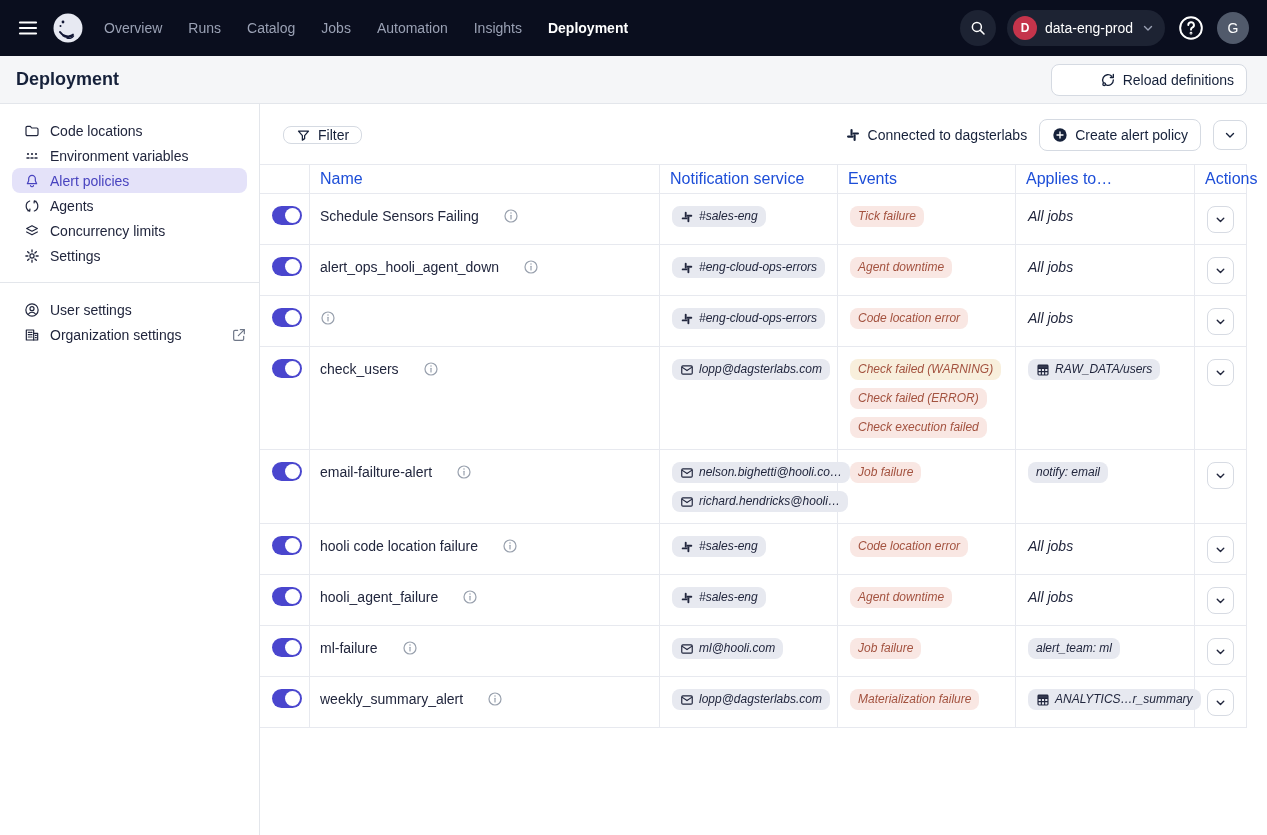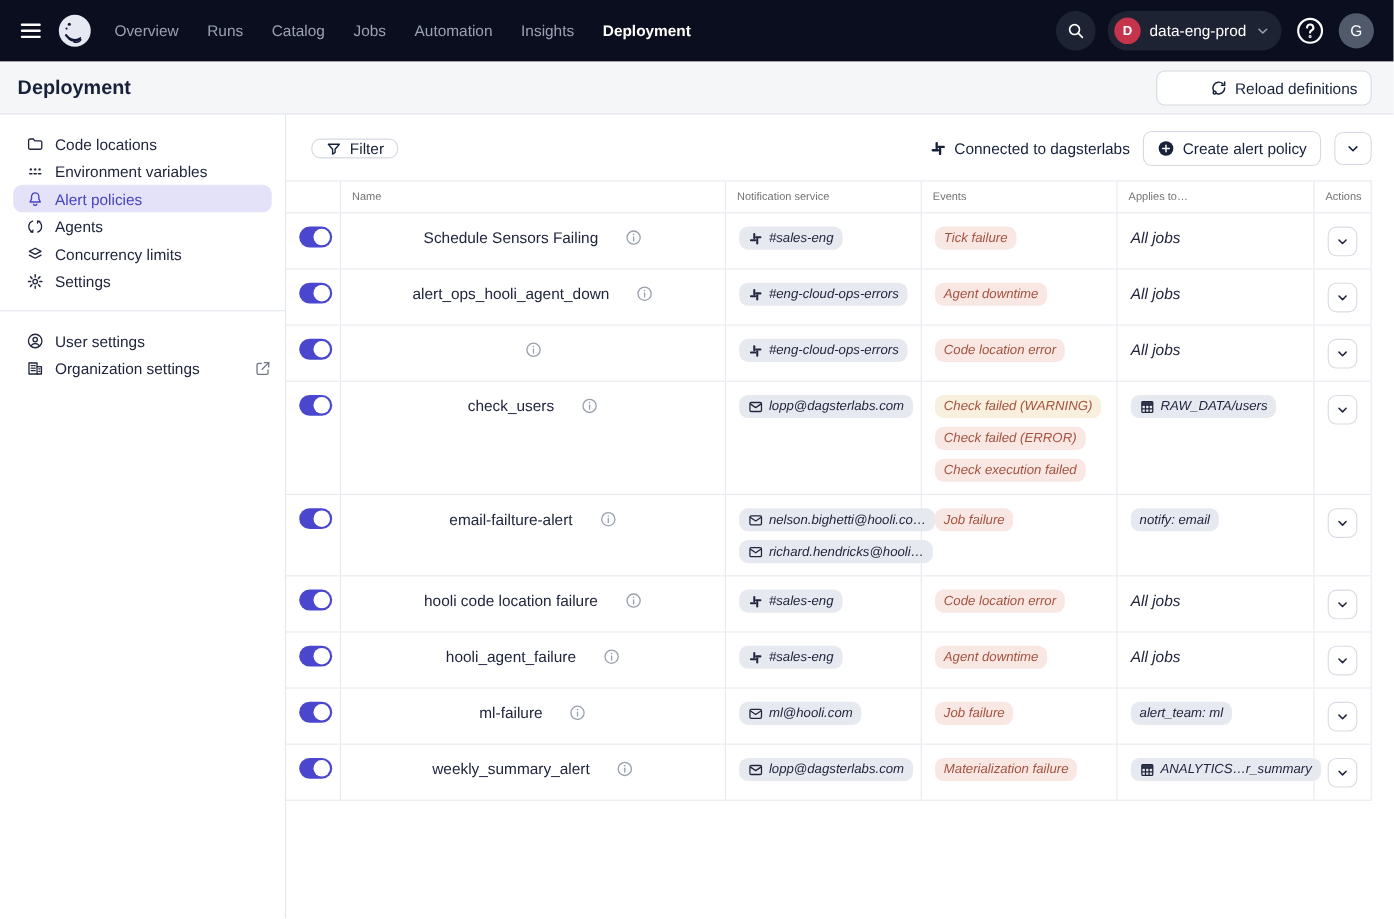--- a/index.html
+++ b/index.html
@@ -41,28 +41,28 @@
   .toolbar { display:flex; align-items:center; padding:15px 20px 0 23px; }
   .toolbar-right { margin-left:auto; display:flex; align-items:center; gap:12px; }
   .connected { display:flex; align-items:center; gap:7px; font-size:14px; color:#16213a; }
   .sq-btn { width:34px; height:30px; background:#fff; border:1px solid #d5dae2; border-radius:8px; display:flex; align-items:center; justify-content:center; cursor:pointer; }
 
   
   .table { margin:13px 20px 0 0; width:987px; border-top:1px solid #e7e9ef; border-right:1px solid #e7e9ef; }
   .tgrid { display:grid; grid-template-columns:50px 350px 178px 178px 179px 52px; border-bottom:1px solid #e7e9ef; }
   .tgrid > div { border-right:1px solid #e7e9ef; }
   .tgrid > div:last-child { border-right:none; }
-  .thead > div { height:28px; font-size:10px; color:#737373; display:flex; align-items:center; padding-left:10px; }
+  .thead > div { height:28px; font-size:16px; color:#1d4ed8; display:flex; align-items:center; padding-left:10px; }
   .thead .c-toggle { padding-left:12px; }
   .trow { min-height:50px; }
   .trow > div { padding:12px 10px 11px 10px; }
   .c-toggle { padding-left:12px !important; }
   .toggle { width:30px; height:19px; border-radius:10px; background:var(--toggle,#4a46ce); position:relative; cursor:pointer; flex:none; }
   .toggle::after { content:""; position:absolute; right:2px; top:2px; width:15px; height:15px; background:#fff; border-radius:50%; }
-  .c-name { display:flex; align-items:flex-start; justify-content:center; gap:24px; }
+  .c-name { display:flex; align-items:flex-start; justify-content:flex-start; gap:24px; }
   .alert-name { font-size:14px; color:#21263d; line-height:20px; }
   .info-ic { width:16px; height:16px; color:#98a0ad; flex:none; margin-top:2px; cursor:pointer; }
   .badge-stack { display:flex; flex-direction:column; align-items:flex-start; gap:8px; padding-left:12px !important;font-style:italic; }
   .badge { display:inline-flex; align-items:center; gap:5px; font-size:12px; line-height:15px; padding:3px 8px; border-radius:8px; white-space:nowrap; }
   .badge.gray { background:var(--badge_bg,#e7e9f0); color:#21263d; }
   .badge.event { background:var(--event_bg,#f9e7e3); color:var(--event_text,#a3523f); }
   .badge.warning { background:var(--warning_bg,#f8efdc); }
   .badge .bic { width:14px; height:14px; display:flex; flex:none; }
   .applies-text { font-size:14px; color:#21263d; line-height:20px; }
   .c-actions { padding-left:12px !important; }

